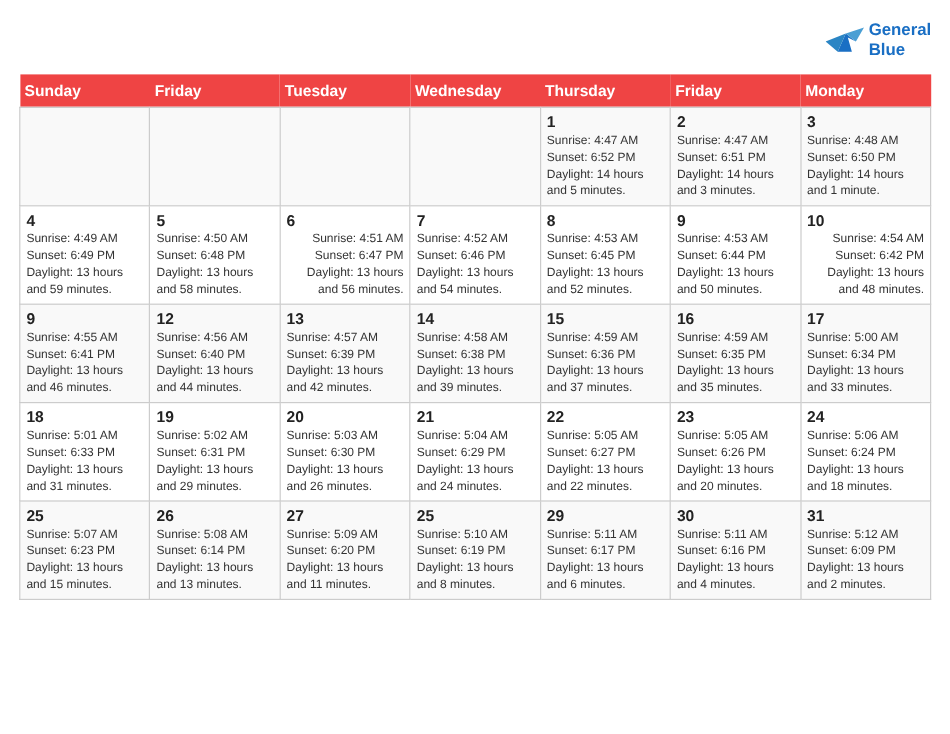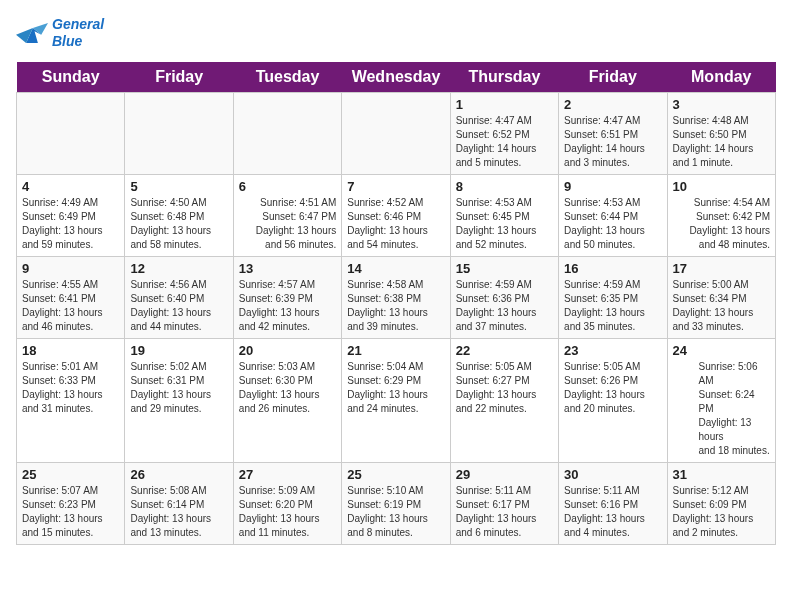--- a/index.html
+++ b/index.html
@@ -5,24 +5,23 @@
     * { box-sizing: border-box; margin: 0; padding: 0; }
     body {
       font-family: Arial, sans-serif;
       background: #fff;
       width: 792px;
       min-height: 612px;
       padding: 16px;
     }
     .header {
       display: flex;
-      justify-content: flex-start;
+      justify-content: flex-end;
       align-items: flex-start;
       margin-bottom: 12px;
-      font-style: italic;
     }
     .logo {
       display: flex;
       align-items: center;
       gap: 4px;
     }
     .logo-text {
       font-size: 14px;
       font-weight: bold;
       color: #333;
@@ -47,25 +46,25 @@
       font-size: 15px;
       font-weight: normal;
       color: #444;
     }
     table {
       width: 100%;
       border-collapse: collapse;
       font-size: 11px;
     }
     thead tr th {
-      background-color: #701a75;
+      background-color: #ef4444;
       color: #fff;
       padding: 6px 4px;
-      text-align: center;
-      font-size: 16px;
+      text-align: left;
+      font-size: 13px;
       font-weight: bold;
     }
     tbody tr td {
       border: 1px solid #ccc;
       vertical-align: top;
       padding: 4px 5px;
       height: 80px;
       width: calc(100%/7);
     }
     .day-num {
@@ -291,21 +290,21 @@
         </td>
         <td>
           <span class="day-num">23</span>
           <div class="day-info" style="white-space: pre-line;">Sunrise: 5:05 AM
 Sunset: 6:26 PM
 Daylight: 13 hours
 and 20 minutes.</div>
         </td>
         <td>
           <span class="day-num">24</span>
-          <div class="day-info" style="white-space: pre-line; margin-left: 26px;">Sunrise: 5:06 AM
+          <div class="day-info" style="white-space: pre-line;">Sunrise: 5:06 AM
 Sunset: 6:24 PM
 Daylight: 13 hours
 and 18 minutes.</div>
         </td>
       </tr>
       <tr>
         <td>
           <span class="day-num">25</span>
           <div class="day-info" style="white-space: pre-line;">Sunrise: 5:07 AM
 Sunset: 6:23 PM

